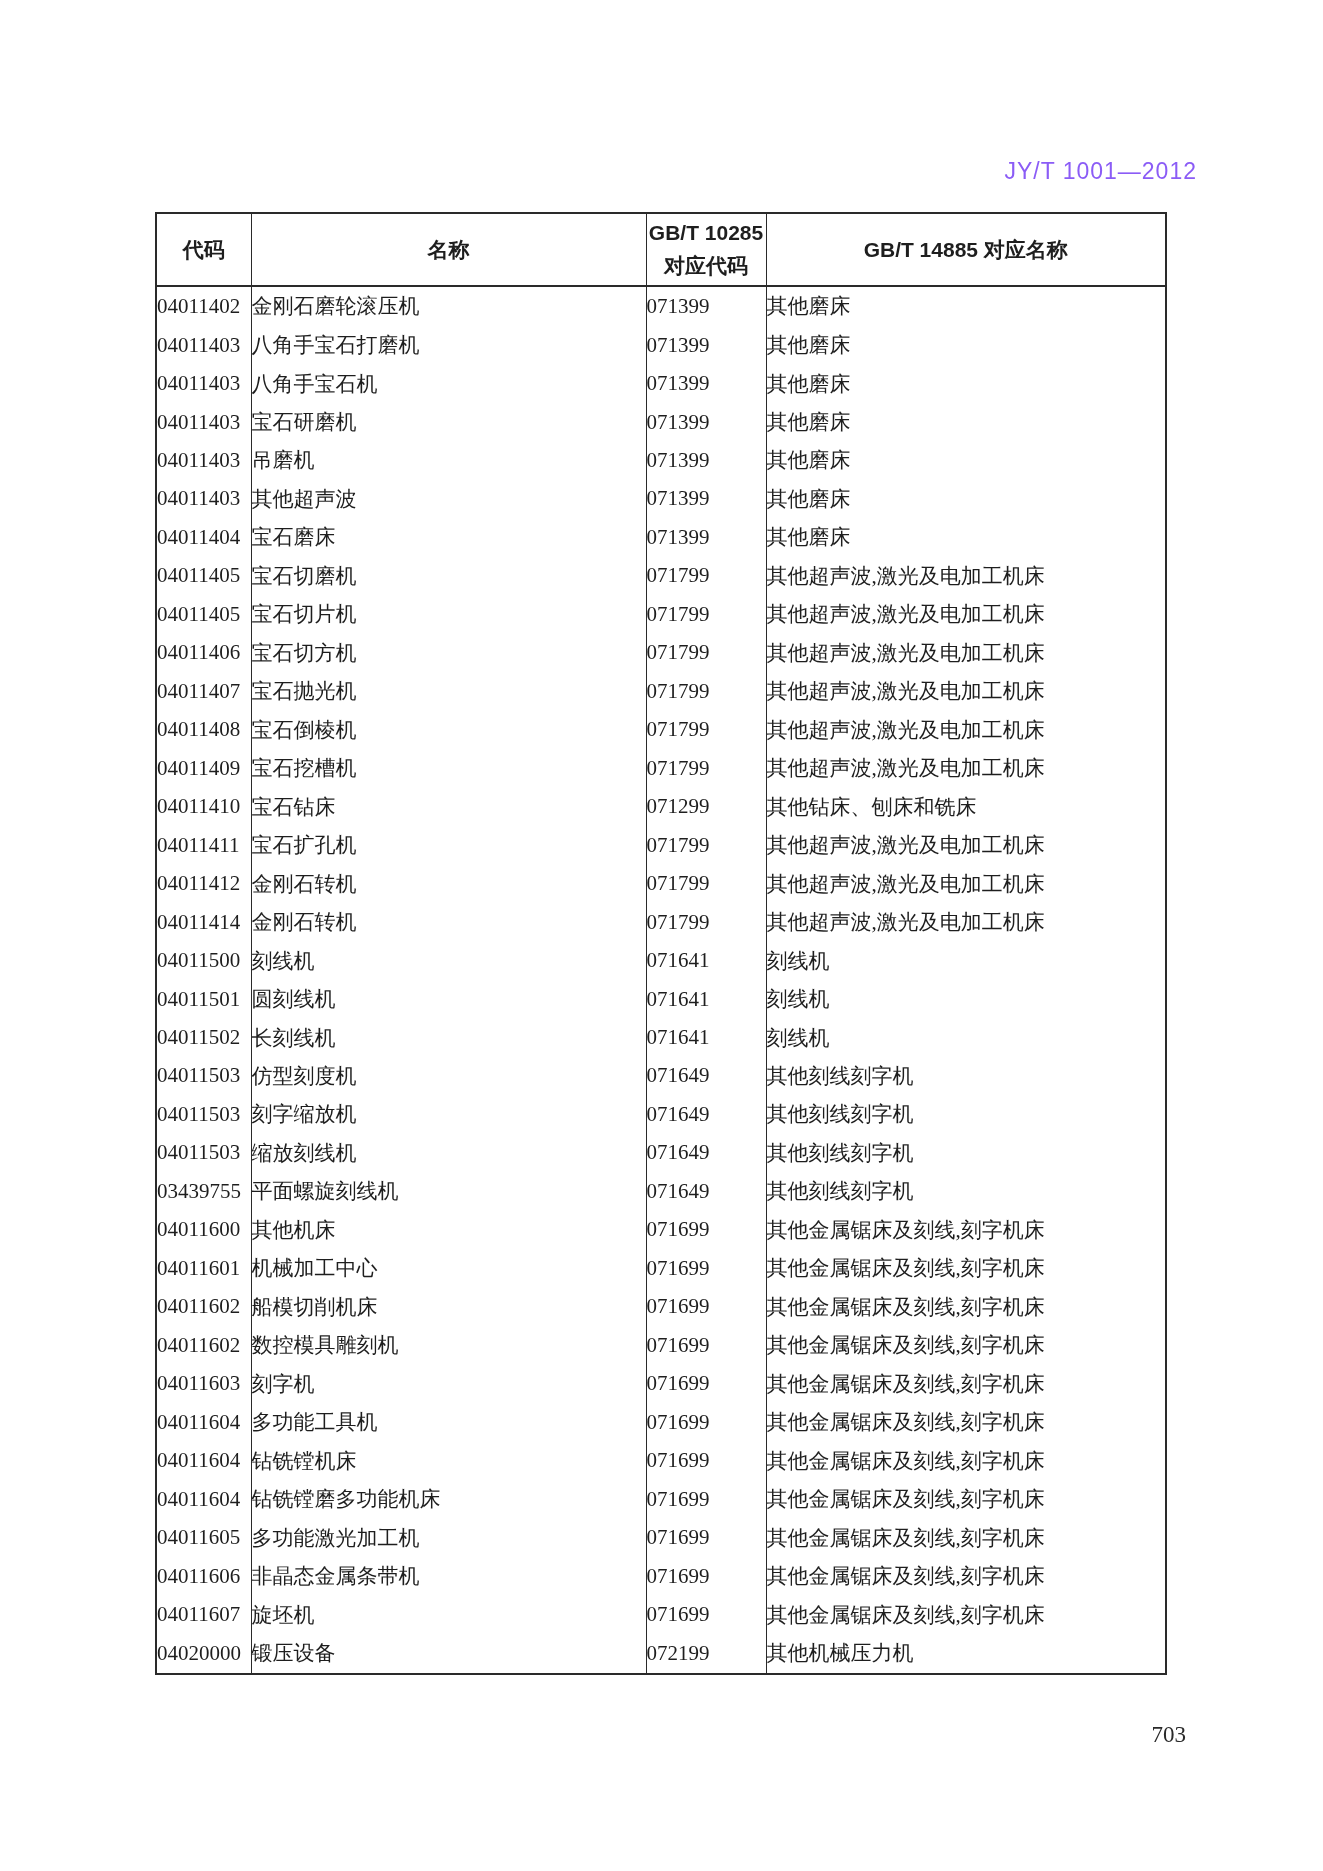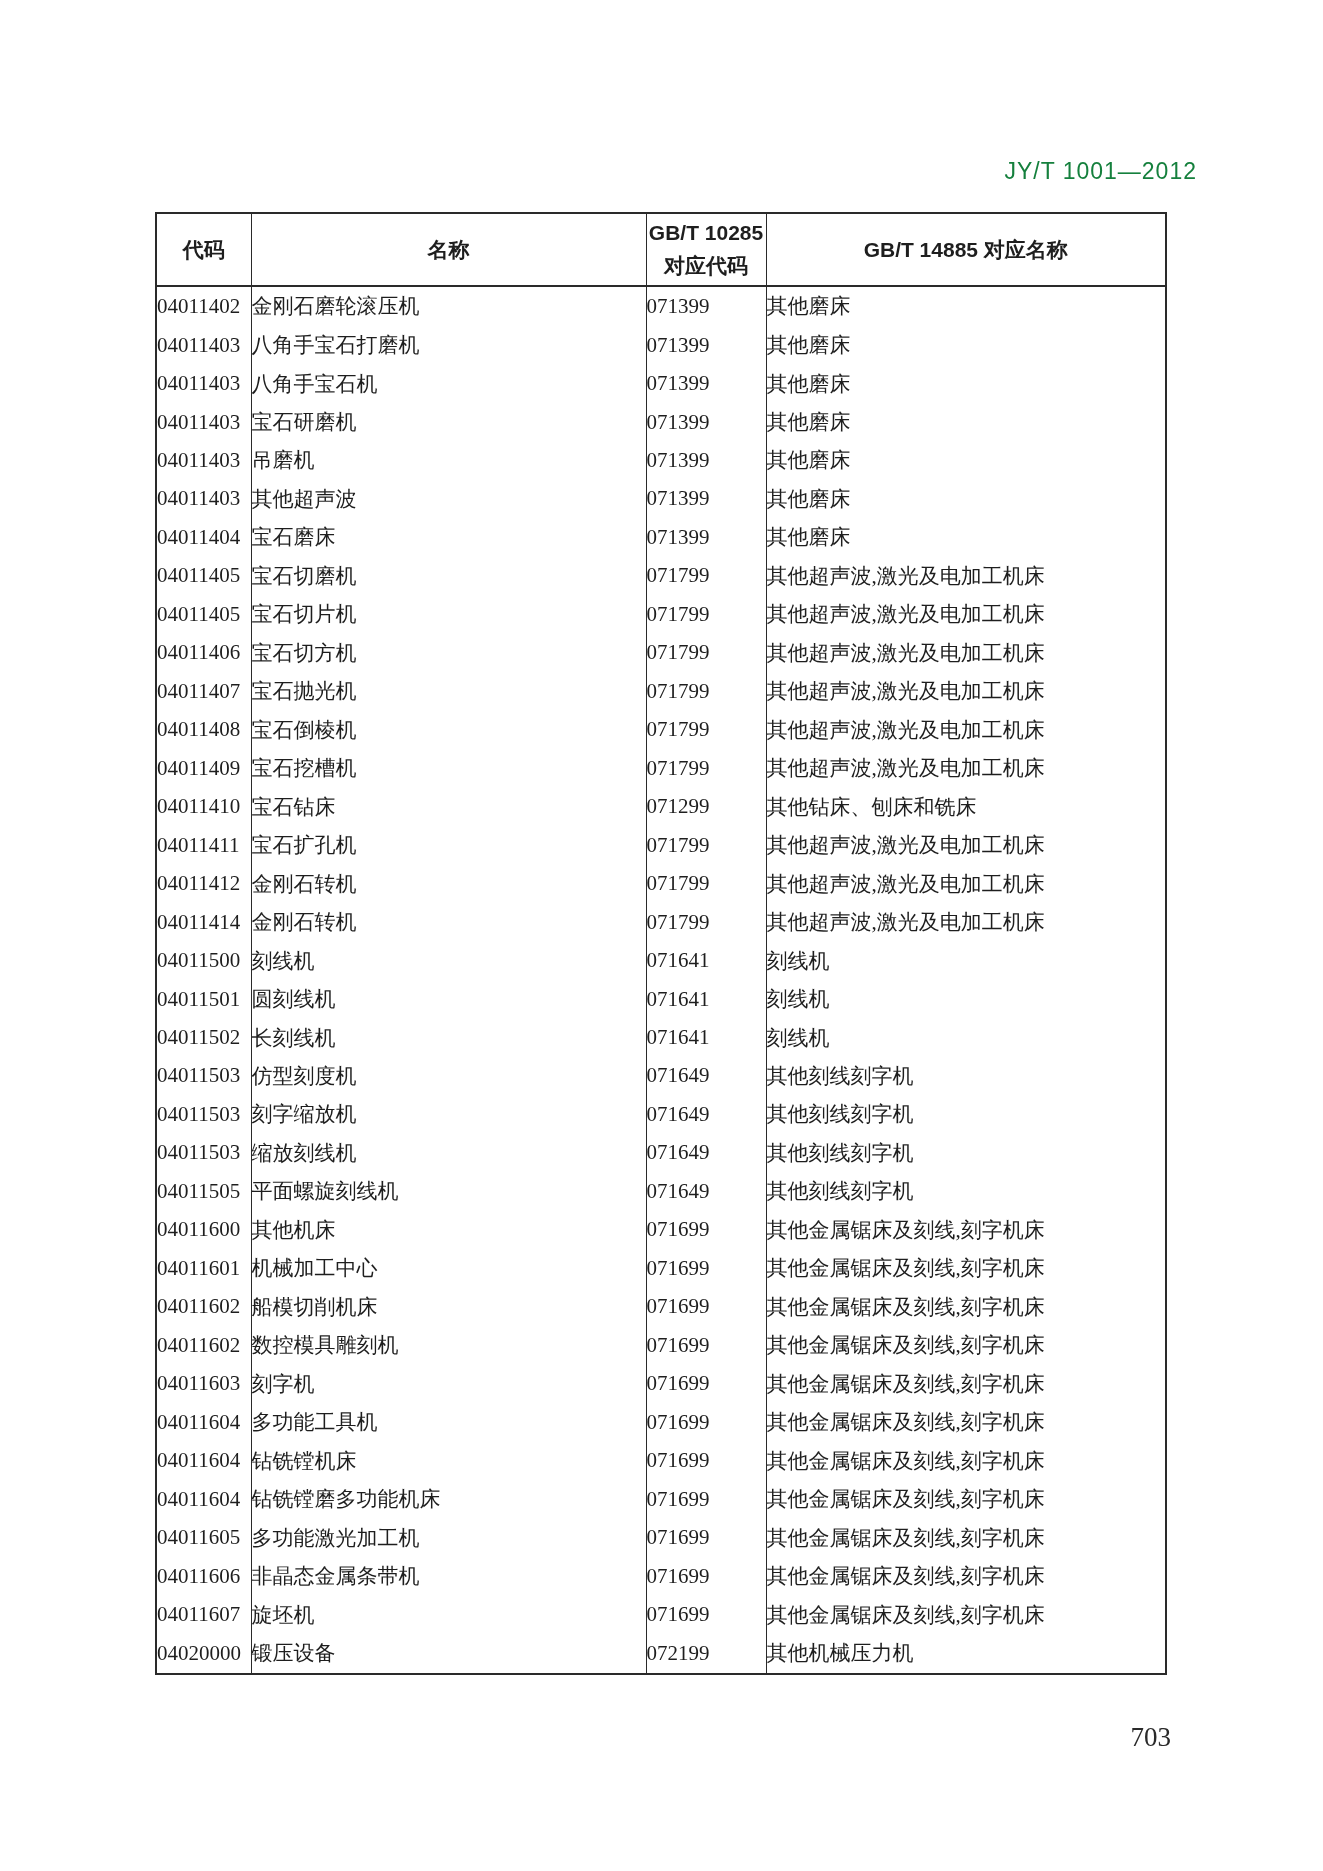--- a/index.html
+++ b/index.html
@@ -16,21 +16,21 @@
     font-family: "Liberation Serif", "DejaVu Serif", serif;
     overflow: hidden;
   }
   .doc-code {
     position: absolute;
     top: 158px;
     right: 126px;
     font-family: "Liberation Sans", "DejaVu Sans", sans-serif;
     font-size: 23px;
     letter-spacing: 1px;
-    color: #15803d;
+    color: #8b5cf6;
   }
   table.mapping {
     position: absolute;
     left: 155px;
     top: 212px;
     width: 1010px;
     height: 1463px;
     border-collapse: collapse;
     table-layout: fixed;
     border: 2px solid #2a2a2a;
@@ -63,23 +63,23 @@
     overflow: hidden;
     color: #1e1e1e;
   }
   td.c-code    { padding-left: 4px; }
   td.c-name    { padding-left: 10px; }
   td.c-gbtcode { padding-left: 4px; }
   td.c-gbtname { padding-left: 10px; }
   .page-number {
     position: absolute;
     top: 1722px;
-    right: 152px;
+    right: 137px;
     font-family: "Liberation Serif", "DejaVu Serif", serif;
-    font-size: 27px;
+    font-size: 23px;
     color: #2a2a2a;
   }
 </style>
 </head>
 <body>
 
 <div class="page">
 
   <div class="doc-code">JY/T 1001—2012</div>
 
@@ -234,21 +234,21 @@
       <td class="c-gbtcode">071649</td>
       <td class="c-gbtname">其他刻线刻字机</td>
     </tr>
         <tr>
       <td class="c-code">04011503</td>
       <td class="c-name">缩放刻线机</td>
       <td class="c-gbtcode">071649</td>
       <td class="c-gbtname">其他刻线刻字机</td>
     </tr>
         <tr>
-      <td class="c-code">04011505</td>
+      <td class="c-code">03439755</td>
       <td class="c-name">平面螺旋刻线机</td>
       <td class="c-gbtcode">071649</td>
       <td class="c-gbtname">其他刻线刻字机</td>
     </tr>
         <tr>
       <td class="c-code">04011600</td>
       <td class="c-name">其他机床</td>
       <td class="c-gbtcode">071699</td>
       <td class="c-gbtname">其他金属锯床及刻线,刻字机床</td>
     </tr>

